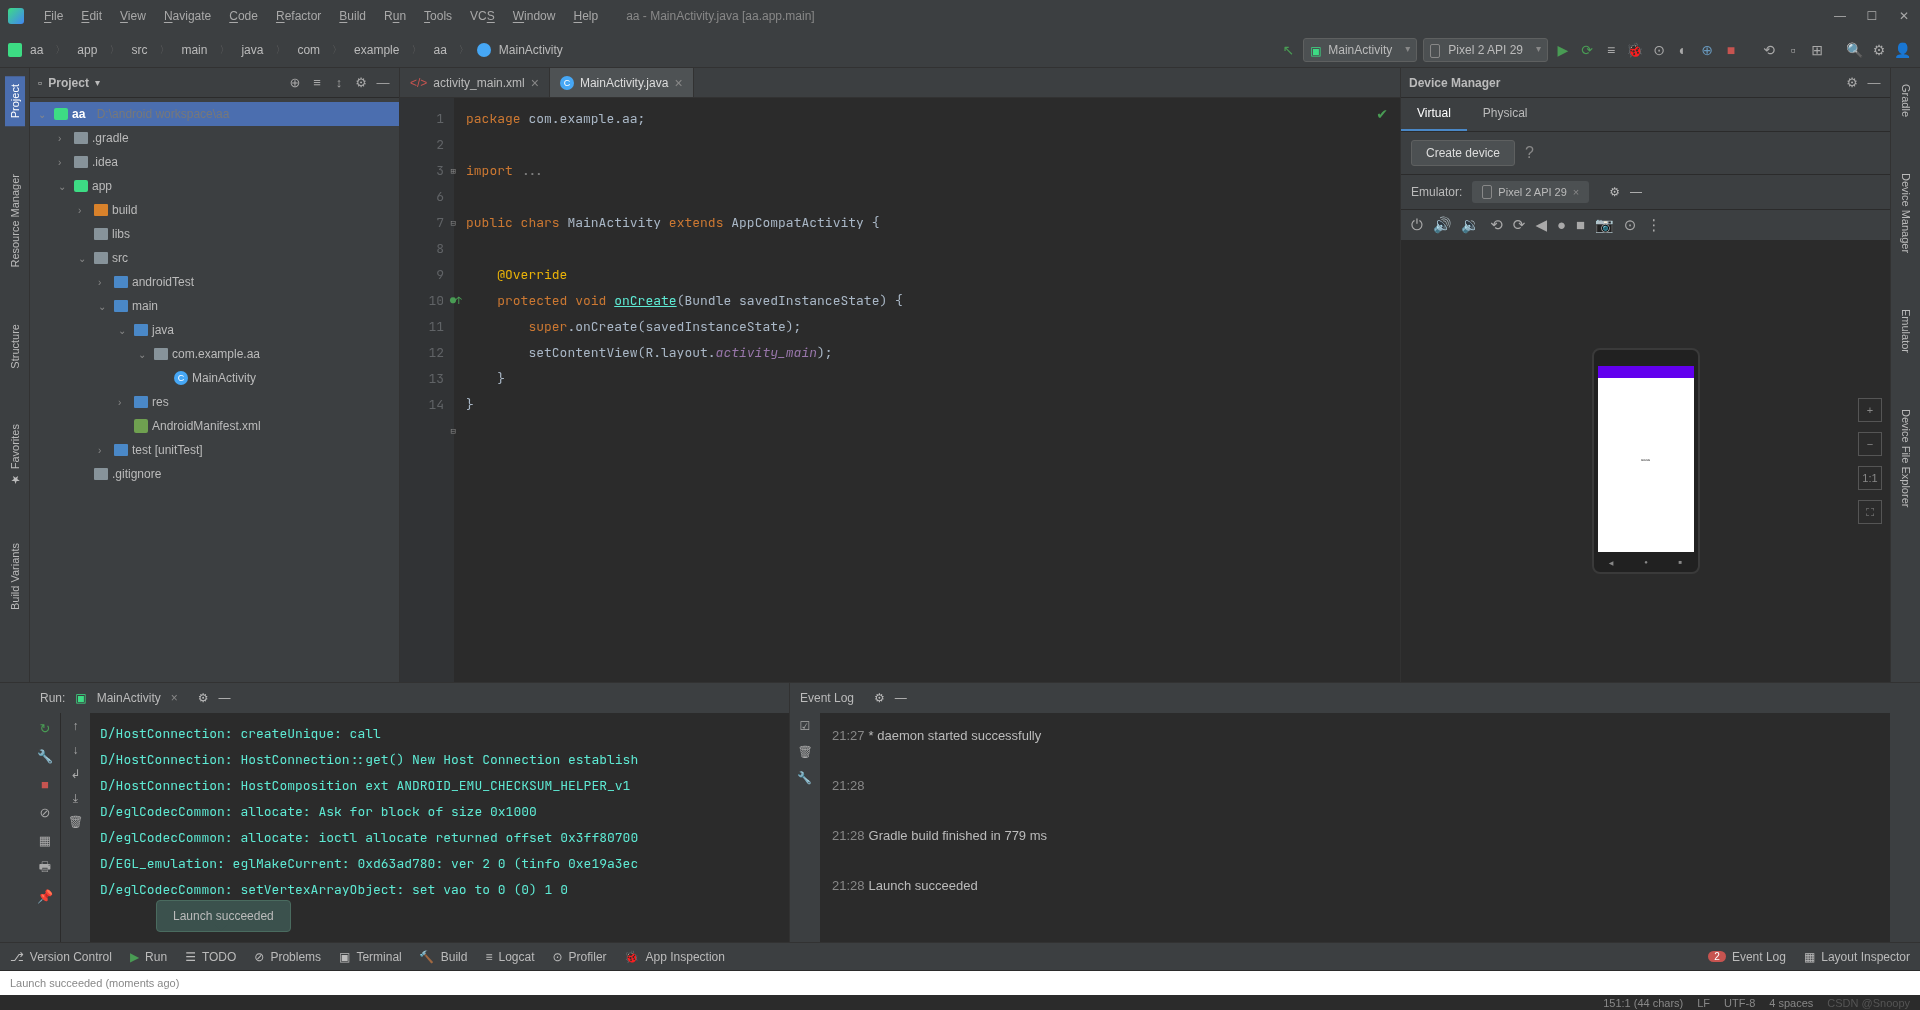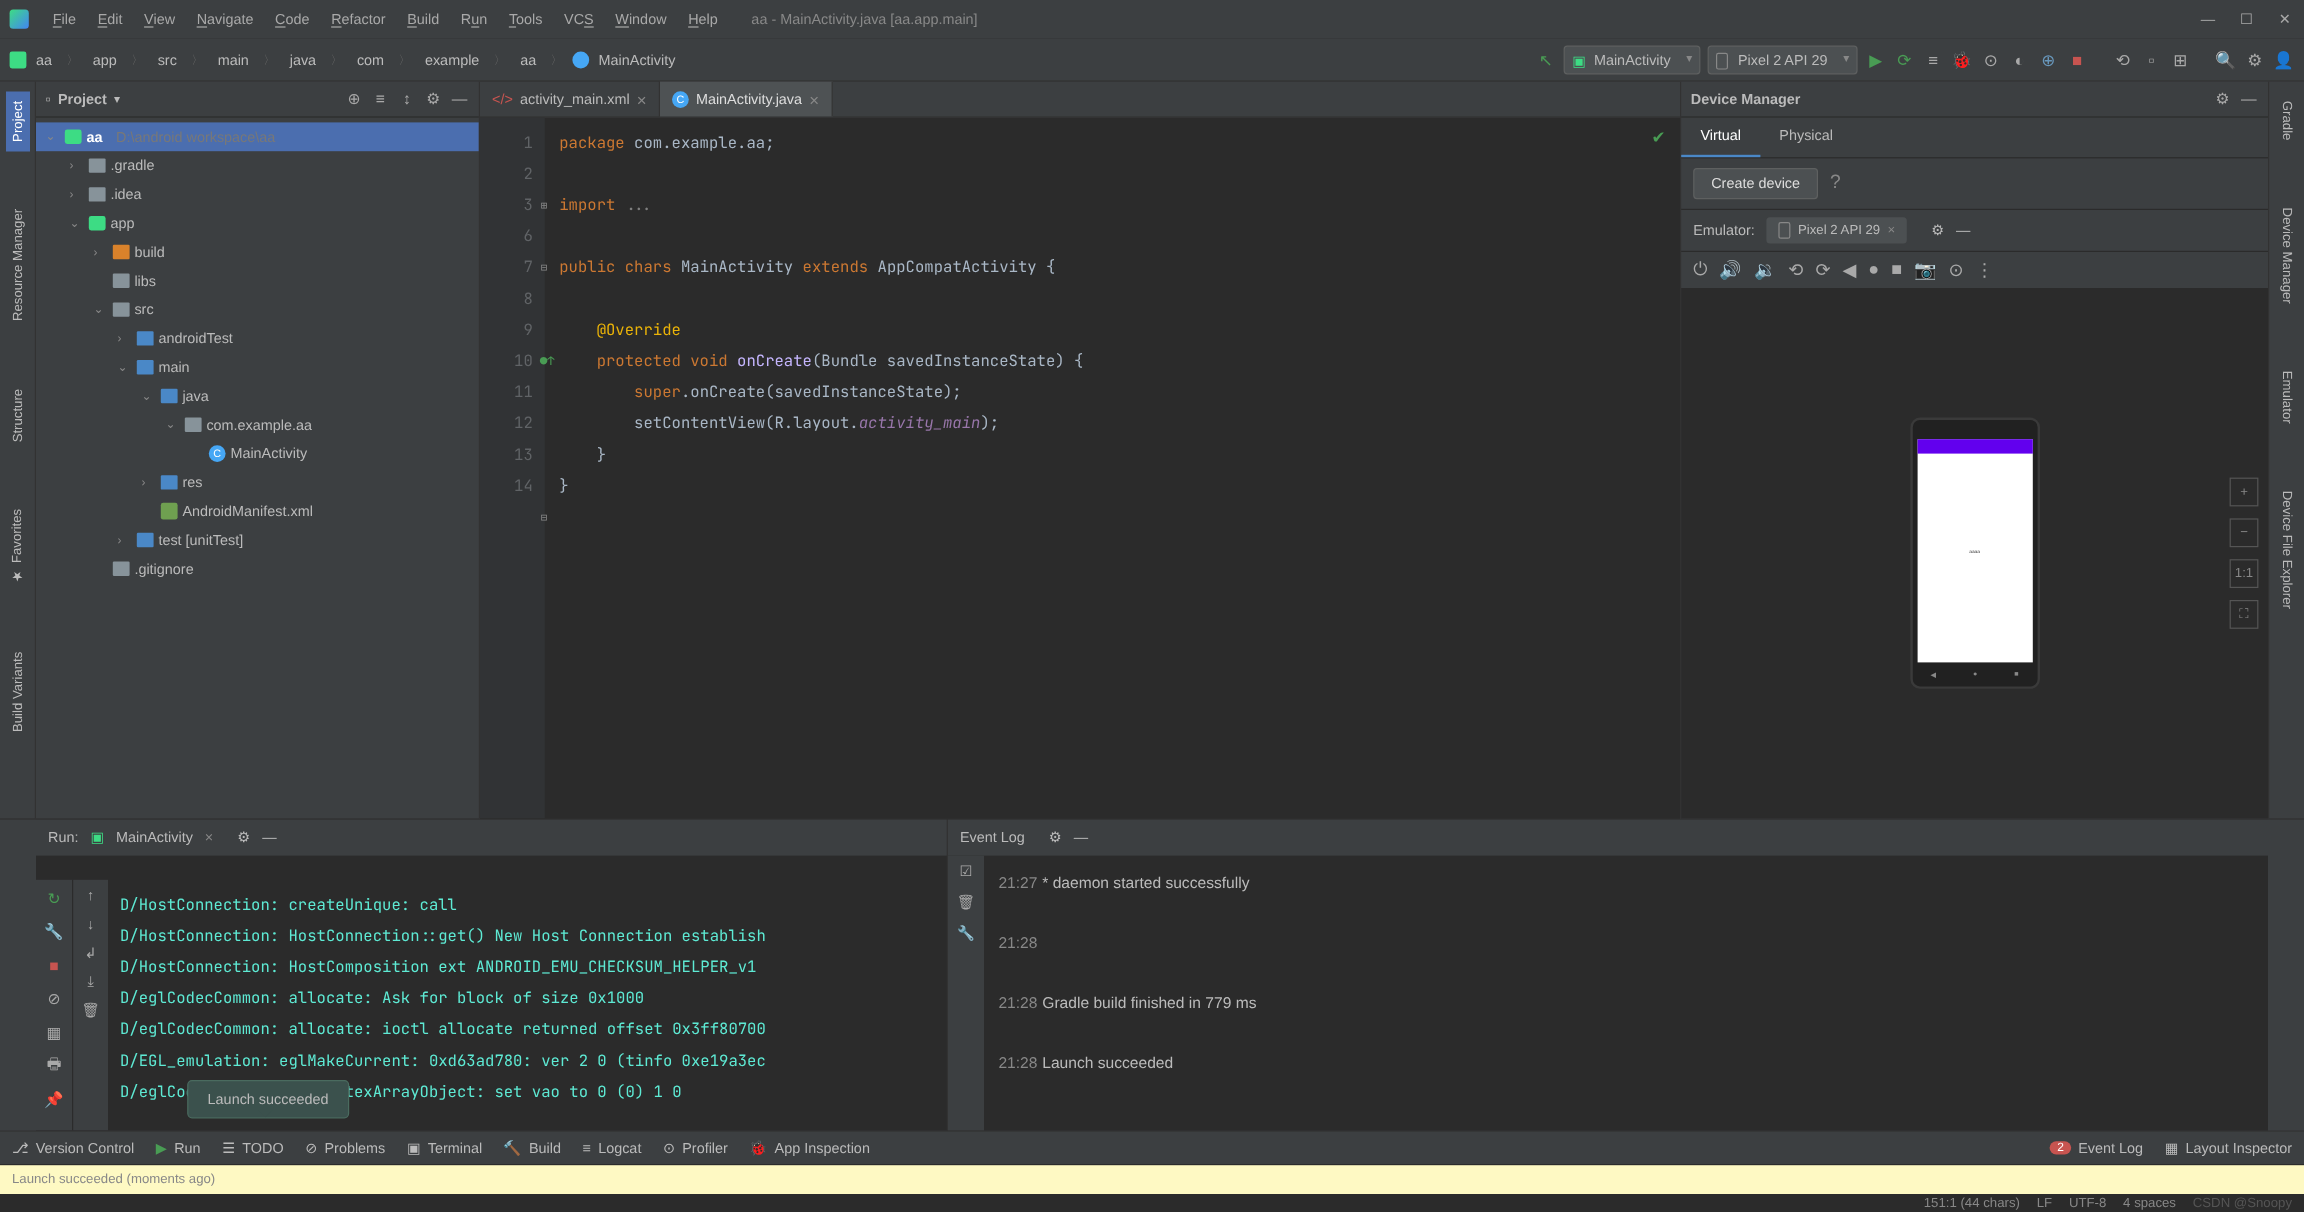--- a/index.html
+++ b/index.html
@@ -58,21 +58,21 @@
 .editor-tab { display: flex; align-items: center; padding: 0 10px; gap: 6px; border-right: 1px solid #323232; cursor: pointer; font-size: 12px; }
 .editor-tab.active { background: #4e5254; color: #ddd; }
 .editor-tab .close { color: #888; font-size: 14px; }
 .editor-body { flex: 1; display: flex; overflow: hidden; position: relative; }
 .gutter { width: 54px; background: #313335; color: #606366; text-align: right; padding: 8px 10px 8px 0; font-family: "JetBrains Mono", Consolas, monospace; font-size: 13px; line-height: 26px; position: relative; }
 .gutter .fold { position: absolute; right: -2px; color: #888; font-size: 9px; }
 .code { flex: 1; padding: 8px 12px; font-family: "JetBrains Mono", Consolas, monospace; font-size: 13px; line-height: 26px; white-space: pre; overflow: hidden; color: #a9b7c6; }
 .kw { color: #cc7832; }
 .ann { color: #eab308; }
 .cls { color: #a9b7c6; }
-.fn { color: #c4b5fd; }
+.fn { color: #5eead4; text-decoration: underline; }
 .fld { color: #9876aa; font-style: italic; }
 .cmt { color: #808080; }
 .editor-check { position: absolute; top: 8px; right: 12px; color: #499c54; font-size: 14px; }
 
 .device-panel { width: 490px; background: #3c3f41; border-left: 1px solid #323232; display: flex; flex-direction: column; }
 .device-tabs { display: flex; border-bottom: 1px solid #2b2b2b; height: 34px; }
 .device-tab { padding: 8px 16px; cursor: pointer; }
 .device-tab.active { border-bottom: 2px solid #4a88c7; color: #fff; }
 .device-toolbar { padding: 8px 10px; display: flex; align-items: center; gap: 10px; }
 .btn { background: #4c5052; border: 1px solid #5e6060; padding: 5px 14px; border-radius: 3px; color: #ddd; cursor: pointer; }
@@ -83,21 +83,21 @@
 .emu-view { flex: 1; background: #2b2b2b; position: relative; display: flex; align-items: center; justify-content: center; }
 .phone { width: 108px; height: 226px; background: #212121; border-radius: 8px; border: 2px solid #3a3a3a; position: relative; }
 .phone .screen { position: absolute; top: 16px; left: 4px; right: 4px; bottom: 20px; background: #fff; }
 .phone .screen .appbar { height: 12px; background: #6200ee; }
 .phone .screen .txt { position: absolute; top: 50%; left: 50%; transform: translate(-50%,-50%); font-size: 4px; color: #333; }
 .phone .navbar { position: absolute; bottom: 4px; left: 0; right: 0; height: 12px; display: flex; justify-content: space-around; align-items: center; color: #888; font-size: 6px; }
 .emu-zoom { position: absolute; right: 8px; top: 50%; transform: translateY(-50%); display: flex; flex-direction: column; gap: 10px; color: #888; }
 .emu-zoom div { width: 24px; height: 24px; border: 1px solid #555; display: flex; align-items: center; justify-content: center; font-size: 11px; cursor: pointer; }
 
 .bottom-area { display: flex; height: 260px; border-top: 1px solid #323232; }
-.run-panel { width: 760px; background: #2b2b2b; display: flex; flex-direction: column; border-right: 1px solid #323232; gap: 20px; }
+.run-panel { width: 760px; background: #2b2b2b; display: flex; flex-direction: column; border-right: 1px solid #323232; }
 .run-header { height: 30px; background: #3c3f41; display: flex; align-items: center; padding: 0 10px; gap: 10px; }
 .run-body { flex: 1; display: flex; overflow: hidden; position: relative; }
 .run-gutter { width: 30px; background: #3c3f41; display: flex; flex-direction: column; align-items: center; padding-top: 6px; gap: 10px; color: #a9a9a9; }
 .run-gutter span { width: 18px; height: 18px; display: flex; align-items: center; justify-content: center; cursor: pointer; font-size: 13px; }
 .run-gutter2 { width: 30px; background: #3c3f41; display: flex; flex-direction: column; align-items: center; padding-top: 6px; gap: 10px; color: #a9a9a9; border-left: 1px solid #2b2b2b; }
 .console { flex: 1; padding: 8px 10px; font-family: "JetBrains Mono", Consolas, monospace; font-size: 13px; line-height: 26px; color: #5eead4; overflow: hidden; white-space: pre; }
 .launch-balloon { position: absolute; bottom: 10px; left: 126px; background: #3b514d; border: 1px solid #4a6b5f; padding: 8px 16px; border-radius: 4px; color: #bbb; }
 .launch-balloon::after { content: ""; position: absolute; bottom: -6px; left: 58px; border: 6px solid transparent; border-top-color: #3b514d; }
 
 .eventlog-panel { flex: 1; background: #2b2b2b; display: flex; flex-direction: column; }
@@ -105,21 +105,21 @@
 .el-gutter { width: 30px; background: #3c3f41; display: flex; flex-direction: column; align-items: center; padding-top: 6px; gap: 12px; color: #a9a9a9; }
 .el-content { flex: 1; padding: 10px 12px; line-height: 26px; font-size: 13px; color: #bbb; overflow: hidden; }
 .el-row { display: flex; gap: 4px; margin-bottom: 24px; }
 .el-time { color: #888; }
 
 .bottom-bar { height: 28px; background: #3c3f41; border-top: 1px solid #323232; display: flex; align-items: center; padding: 0 10px; gap: 18px; font-size: 12px; color: #bbb; }
 .bb-item { display: flex; align-items: center; gap: 6px; cursor: pointer; }
 .bb-spacer { flex: 1; }
 .badge { background: #c75450; color: #fff; border-radius: 8px; padding: 0 6px; font-size: 10px; }
 
-.status-bar { height: 24px; background: #fef9c3; border-top: 1px solid #2b2b2b; display: flex; align-items: center; padding: 12px 10px; font-size: 11px; color: #888; }
+.status-bar { height: 24px; background: #ffffff; border-top: 1px solid #2b2b2b; display: flex; align-items: center; padding: 12px 10px; font-size: 11px; color: #888; }
 .status-bar .right { margin-left: auto; display: flex; gap: 14px; margin-top: 40px; }
 .phone-icon { width: 10px; height: 14px; border: 1px solid #888; border-radius: 2px; display: inline-block; }
 </style>
 </head>
 <body>
 
 <div class="title-bar">
   <div class="logo"></div>
   <div class="menu-bar">
     <div class="menu-item"><span class="underline">F</span>ile</div>

